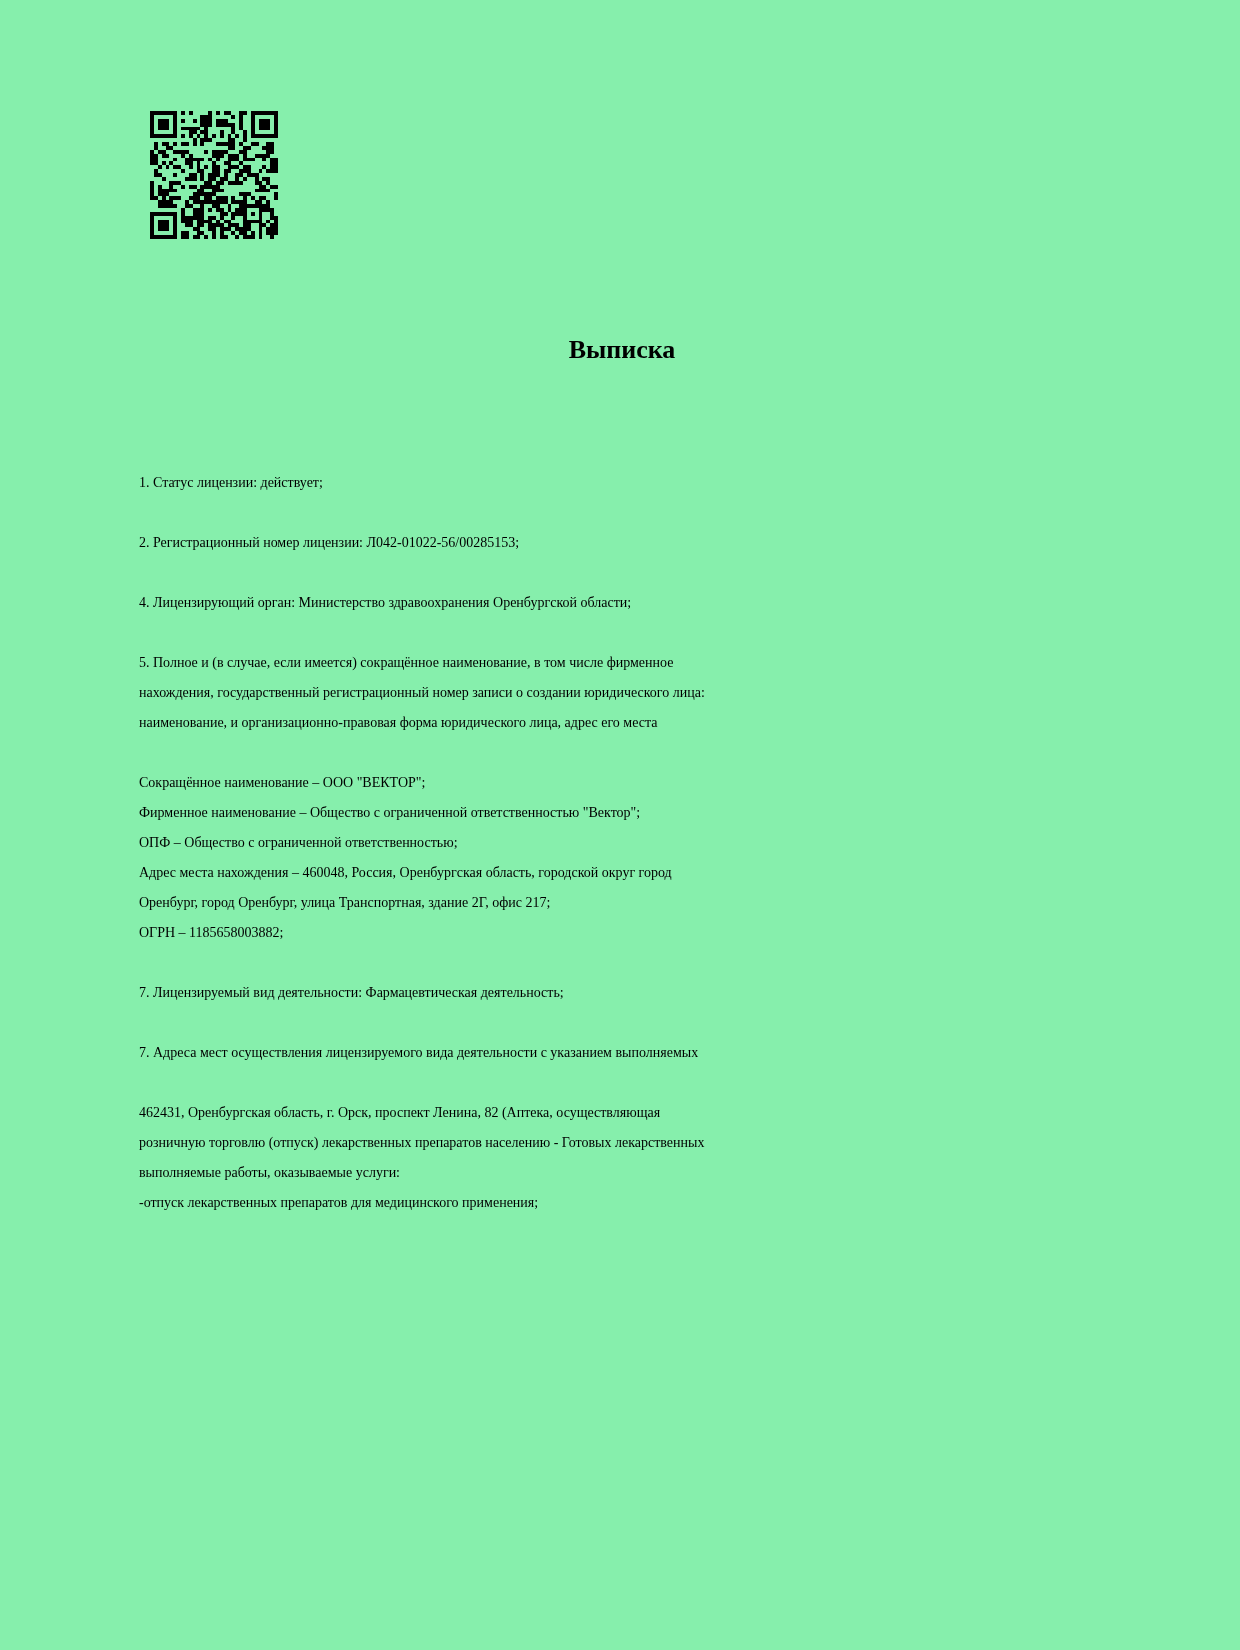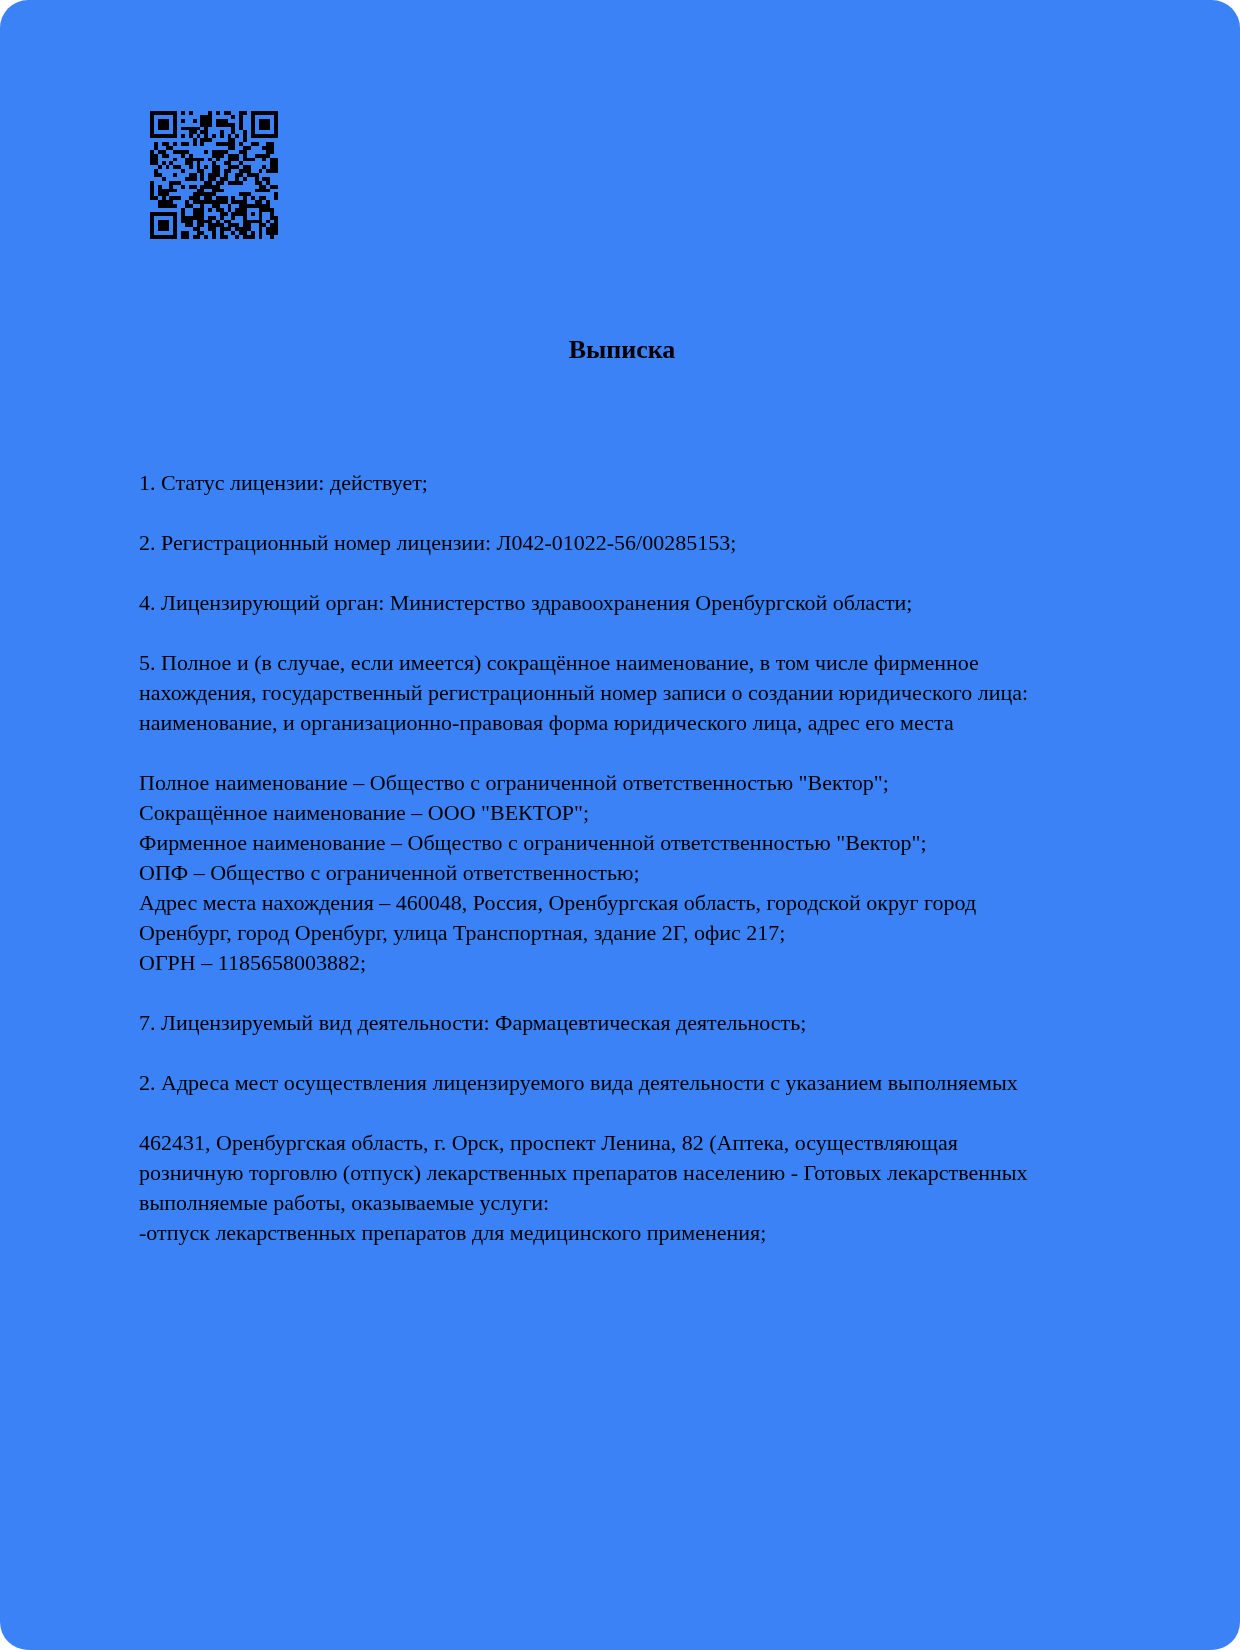--- a/index.html
+++ b/index.html
@@ -30,31 +30,31 @@
     font-weight: bold;
     font-size: 26px;
     line-height: 37px;
     white-space: nowrap;
   }
   .doc-body {
     position: absolute;
     left: 139px;
     top: 468px;
     width: 966px;
-    font-size: 22px;
+    font-size: 14px;
     line-height: 30px;
   }
   .block { margin: 0 0 30px 0; }
   .block:last-child { margin-bottom: 11px; }
   .line { white-space: pre; }
 </style>
 </head>
 <body>
 
-<div class="page" style="background: #3b82f6; color: rgb(0, 0, 0); border-radius: 28px;">
+<div class="page" style="background: #86efac; color: rgb(0, 0, 0);">
 
   <svg class="qr" id="qr-code" viewBox="0 0 33 33" xmlns="http://www.w3.org/2000/svg">
       <path d="M0 0h1v1h-1zM1 0h1v1h-1zM2 0h1v1h-1zM3 0h1v1h-1zM4 0h1v1h-1zM5 0h1v1h-1zM6 0h1v1h-1zM8 0h1v1h-1zM10 0h1v1h-1zM15 0h1v1h-1zM17 0h1v1h-1zM19 0h1v1h-1zM20 0h1v1h-1zM23 0h1v1h-1zM24 0h1v1h-1zM26 0h1v1h-1zM27 0h1v1h-1zM28 0h1v1h-1zM29 0h1v1h-1zM30 0h1v1h-1zM31 0h1v1h-1zM32 0h1v1h-1zM0 1h1v1h-1zM6 1h1v1h-1zM13 1h1v1h-1zM14 1h1v1h-1zM15 1h1v1h-1zM21 1h1v1h-1zM23 1h1v1h-1zM26 1h1v1h-1zM32 1h1v1h-1zM0 2h1v1h-1zM2 2h1v1h-1zM3 2h1v1h-1zM4 2h1v1h-1zM6 2h1v1h-1zM8 2h1v1h-1zM11 2h1v1h-1zM13 2h1v1h-1zM14 2h1v1h-1zM15 2h1v1h-1zM17 2h1v1h-1zM18 2h1v1h-1zM19 2h1v1h-1zM23 2h1v1h-1zM26 2h1v1h-1zM28 2h1v1h-1zM29 2h1v1h-1zM30 2h1v1h-1zM32 2h1v1h-1zM0 3h1v1h-1zM2 3h1v1h-1zM3 3h1v1h-1zM4 3h1v1h-1zM6 3h1v1h-1zM13 3h1v1h-1zM14 3h1v1h-1zM15 3h1v1h-1zM17 3h1v1h-1zM18 3h1v1h-1zM19 3h1v1h-1zM20 3h1v1h-1zM21 3h1v1h-1zM23 3h1v1h-1zM26 3h1v1h-1zM28 3h1v1h-1zM29 3h1v1h-1zM30 3h1v1h-1zM32 3h1v1h-1zM0 4h1v1h-1zM2 4h1v1h-1zM3 4h1v1h-1zM4 4h1v1h-1zM6 4h1v1h-1zM8 4h1v1h-1zM9 4h1v1h-1zM10 4h1v1h-1zM11 4h1v1h-1zM12 4h1v1h-1zM14 4h1v1h-1zM21 4h1v1h-1zM23 4h1v1h-1zM26 4h1v1h-1zM28 4h1v1h-1zM29 4h1v1h-1zM30 4h1v1h-1zM32 4h1v1h-1zM0 5h1v1h-1zM6 5h1v1h-1zM10 5h1v1h-1zM11 5h1v1h-1zM13 5h1v1h-1zM14 5h1v1h-1zM18 5h1v1h-1zM21 5h1v1h-1zM24 5h1v1h-1zM26 5h1v1h-1zM32 5h1v1h-1zM0 6h1v1h-1zM1 6h1v1h-1zM2 6h1v1h-1zM3 6h1v1h-1zM4 6h1v1h-1zM5 6h1v1h-1zM6 6h1v1h-1zM8 6h1v1h-1zM10 6h1v1h-1zM12 6h1v1h-1zM14 6h1v1h-1zM16 6h1v1h-1zM18 6h1v1h-1zM20 6h1v1h-1zM22 6h1v1h-1zM24 6h1v1h-1zM26 6h1v1h-1zM27 6h1v1h-1zM28 6h1v1h-1zM29 6h1v1h-1zM30 6h1v1h-1zM31 6h1v1h-1zM32 6h1v1h-1zM11 7h1v1h-1zM13 7h1v1h-1zM14 7h1v1h-1zM15 7h1v1h-1zM20 7h1v1h-1zM21 7h1v1h-1zM24 7h1v1h-1zM1 8h1v1h-1zM3 8h1v1h-1zM4 8h1v1h-1zM6 8h1v1h-1zM8 8h1v1h-1zM9 8h1v1h-1zM11 8h1v1h-1zM13 8h1v1h-1zM17 8h1v1h-1zM18 8h1v1h-1zM19 8h1v1h-1zM20 8h1v1h-1zM21 8h1v1h-1zM23 8h1v1h-1zM26 8h1v1h-1zM27 8h1v1h-1zM30 8h1v1h-1zM31 8h1v1h-1zM1 9h1v1h-1zM4 9h1v1h-1zM5 9h1v1h-1zM20 9h1v1h-1zM21 9h1v1h-1zM24 9h1v1h-1zM25 9h1v1h-1zM29 9h1v1h-1zM30 9h1v1h-1zM31 9h1v1h-1zM0 10h1v1h-1zM2 10h1v1h-1zM3 10h1v1h-1zM6 10h1v1h-1zM7 10h1v1h-1zM8 10h1v1h-1zM9 10h1v1h-1zM14 10h1v1h-1zM16 10h1v1h-1zM17 10h1v1h-1zM18 10h1v1h-1zM19 10h1v1h-1zM23 10h1v1h-1zM24 10h1v1h-1zM30 10h1v1h-1zM31 10h1v1h-1zM0 11h1v1h-1zM1 11h1v1h-1zM3 11h1v1h-1zM4 11h1v1h-1zM8 11h1v1h-1zM10 11h1v1h-1zM16 11h1v1h-1zM17 11h1v1h-1zM18 11h1v1h-1zM20 11h1v1h-1zM21 11h1v1h-1zM22 11h1v1h-1zM24 11h1v1h-1zM27 11h1v1h-1zM28 11h1v1h-1zM29 11h1v1h-1zM30 11h1v1h-1zM0 12h1v1h-1zM1 12h1v1h-1zM6 12h1v1h-1zM9 12h1v1h-1zM10 12h1v1h-1zM11 12h1v1h-1zM12 12h1v1h-1zM13 12h1v1h-1zM15 12h1v1h-1zM17 12h1v1h-1zM20 12h1v1h-1zM21 12h1v1h-1zM22 12h1v1h-1zM24 12h1v1h-1zM25 12h1v1h-1zM26 12h1v1h-1zM29 12h1v1h-1zM31 12h1v1h-1zM32 12h1v1h-1zM0 13h1v1h-1zM1 13h1v1h-1zM3 13h1v1h-1zM5 13h1v1h-1zM9 13h1v1h-1zM10 13h1v1h-1zM12 13h1v1h-1zM16 13h1v1h-1zM19 13h1v1h-1zM20 13h1v1h-1zM23 13h1v1h-1zM31 13h1v1h-1zM32 13h1v1h-1zM2 14h1v1h-1zM4 14h1v1h-1zM6 14h1v1h-1zM7 14h1v1h-1zM10 14h1v1h-1zM12 14h1v1h-1zM14 14h1v1h-1zM16 14h1v1h-1zM17 14h1v1h-1zM20 14h1v1h-1zM21 14h1v1h-1zM22 14h1v1h-1zM24 14h1v1h-1zM25 14h1v1h-1zM29 14h1v1h-1zM31 14h1v1h-1zM32 14h1v1h-1zM1 15h1v1h-1zM8 15h1v1h-1zM12 15h1v1h-1zM13 15h1v1h-1zM16 15h1v1h-1zM17 15h1v1h-1zM19 15h1v1h-1zM20 15h1v1h-1zM23 15h1v1h-1zM24 15h1v1h-1zM25 15h1v1h-1zM28 15h1v1h-1zM30 15h1v1h-1zM31 15h1v1h-1zM32 15h1v1h-1zM1 16h1v1h-1zM2 16h1v1h-1zM6 16h1v1h-1zM10 16h1v1h-1zM11 16h1v1h-1zM13 16h1v1h-1zM15 16h1v1h-1zM16 16h1v1h-1zM17 16h1v1h-1zM19 16h1v1h-1zM22 16h1v1h-1zM23 16h1v1h-1zM25 16h1v1h-1zM26 16h1v1h-1zM27 16h1v1h-1zM3 17h1v1h-1zM9 17h1v1h-1zM10 17h1v1h-1zM11 17h1v1h-1zM13 17h1v1h-1zM15 17h1v1h-1zM16 17h1v1h-1zM18 17h1v1h-1zM19 17h1v1h-1zM22 17h1v1h-1zM24 17h1v1h-1zM27 17h1v1h-1zM29 17h1v1h-1zM30 17h1v1h-1zM0 18h1v1h-1zM5 18h1v1h-1zM6 18h1v1h-1zM7 18h1v1h-1zM14 18h1v1h-1zM15 18h1v1h-1zM17 18h1v1h-1zM18 18h1v1h-1zM20 18h1v1h-1zM21 18h1v1h-1zM22 18h1v1h-1zM23 18h1v1h-1zM27 18h1v1h-1zM28 18h1v1h-1zM30 18h1v1h-1zM0 19h1v1h-1zM2 19h1v1h-1zM5 19h1v1h-1zM8 19h1v1h-1zM10 19h1v1h-1zM11 19h1v1h-1zM13 19h1v1h-1zM14 19h1v1h-1zM15 19h1v1h-1zM16 19h1v1h-1zM17 19h1v1h-1zM28 19h1v1h-1zM29 19h1v1h-1zM31 19h1v1h-1zM32 19h1v1h-1zM0 20h1v1h-1zM2 20h1v1h-1zM3 20h1v1h-1zM4 20h1v1h-1zM5 20h1v1h-1zM6 20h1v1h-1zM12 20h1v1h-1zM13 20h1v1h-1zM16 20h1v1h-1zM17 20h1v1h-1zM18 20h1v1h-1zM27 20h1v1h-1zM28 20h1v1h-1zM29 20h1v1h-1zM30 20h1v1h-1zM0 21h1v1h-1zM2 21h1v1h-1zM3 21h1v1h-1zM4 21h1v1h-1zM11 21h1v1h-1zM12 21h1v1h-1zM13 21h1v1h-1zM14 21h1v1h-1zM15 21h1v1h-1zM16 21h1v1h-1zM23 21h1v1h-1zM24 21h1v1h-1zM25 21h1v1h-1zM32 21h1v1h-1zM0 22h1v1h-1zM1 22h1v1h-1zM3 22h1v1h-1zM5 22h1v1h-1zM6 22h1v1h-1zM7 22h1v1h-1zM10 22h1v1h-1zM11 22h1v1h-1zM12 22h1v1h-1zM14 22h1v1h-1zM15 22h1v1h-1zM17 22h1v1h-1zM18 22h1v1h-1zM19 22h1v1h-1zM21 22h1v1h-1zM24 22h1v1h-1zM26 22h1v1h-1zM28 22h1v1h-1zM29 22h1v1h-1zM32 22h1v1h-1zM2 23h1v1h-1zM3 23h1v1h-1zM4 23h1v1h-1zM5 23h1v1h-1zM9 23h1v1h-1zM11 23h1v1h-1zM12 23h1v1h-1zM13 23h1v1h-1zM14 23h1v1h-1zM15 23h1v1h-1zM16 23h1v1h-1zM17 23h1v1h-1zM18 23h1v1h-1zM19 23h1v1h-1zM21 23h1v1h-1zM22 23h1v1h-1zM23 23h1v1h-1zM24 23h1v1h-1zM27 23h1v1h-1zM28 23h1v1h-1zM30 23h1v1h-1zM2 24h1v1h-1zM3 24h1v1h-1zM4 24h1v1h-1zM5 24h1v1h-1zM6 24h1v1h-1zM9 24h1v1h-1zM10 24h1v1h-1zM13 24h1v1h-1zM16 24h1v1h-1zM17 24h1v1h-1zM20 24h1v1h-1zM23 24h1v1h-1zM24 24h1v1h-1zM25 24h1v1h-1zM26 24h1v1h-1zM27 24h1v1h-1zM28 24h1v1h-1zM29 24h1v1h-1zM30 24h1v1h-1zM8 25h1v1h-1zM11 25h1v1h-1zM12 25h1v1h-1zM13 25h1v1h-1zM15 25h1v1h-1zM17 25h1v1h-1zM18 25h1v1h-1zM20 25h1v1h-1zM22 25h1v1h-1zM23 25h1v1h-1zM24 25h1v1h-1zM28 25h1v1h-1zM29 25h1v1h-1zM30 25h1v1h-1zM31 25h1v1h-1zM0 26h1v1h-1zM1 26h1v1h-1zM2 26h1v1h-1zM3 26h1v1h-1zM4 26h1v1h-1zM5 26h1v1h-1zM6 26h1v1h-1zM8 26h1v1h-1zM11 26h1v1h-1zM12 26h1v1h-1zM13 26h1v1h-1zM18 26h1v1h-1zM19 26h1v1h-1zM21 26h1v1h-1zM22 26h1v1h-1zM23 26h1v1h-1zM24 26h1v1h-1zM26 26h1v1h-1zM28 26h1v1h-1zM31 26h1v1h-1zM0 27h1v1h-1zM6 27h1v1h-1zM8 27h1v1h-1zM9 27h1v1h-1zM10 27h1v1h-1zM11 27h1v1h-1zM12 27h1v1h-1zM13 27h1v1h-1zM15 27h1v1h-1zM16 27h1v1h-1zM18 27h1v1h-1zM21 27h1v1h-1zM24 27h1v1h-1zM28 27h1v1h-1zM31 27h1v1h-1zM32 27h1v1h-1zM0 28h1v1h-1zM2 28h1v1h-1zM3 28h1v1h-1zM4 28h1v1h-1zM6 28h1v1h-1zM8 28h1v1h-1zM9 28h1v1h-1zM10 28h1v1h-1zM12 28h1v1h-1zM13 28h1v1h-1zM14 28h1v1h-1zM15 28h1v1h-1zM17 28h1v1h-1zM19 28h1v1h-1zM20 28h1v1h-1zM24 28h1v1h-1zM25 28h1v1h-1zM26 28h1v1h-1zM27 28h1v1h-1zM28 28h1v1h-1zM30 28h1v1h-1zM32 28h1v1h-1zM0 29h1v1h-1zM2 29h1v1h-1zM3 29h1v1h-1zM4 29h1v1h-1zM6 29h1v1h-1zM9 29h1v1h-1zM10 29h1v1h-1zM12 29h1v1h-1zM13 29h1v1h-1zM15 29h1v1h-1zM16 29h1v1h-1zM17 29h1v1h-1zM18 29h1v1h-1zM20 29h1v1h-1zM21 29h1v1h-1zM22 29h1v1h-1zM24 29h1v1h-1zM25 29h1v1h-1zM28 29h1v1h-1zM29 29h1v1h-1zM31 29h1v1h-1zM32 29h1v1h-1zM0 30h1v1h-1zM2 30h1v1h-1zM3 30h1v1h-1zM4 30h1v1h-1zM6 30h1v1h-1zM11 30h1v1h-1zM12 30h1v1h-1zM15 30h1v1h-1zM16 30h1v1h-1zM18 30h1v1h-1zM19 30h1v1h-1zM20 30h1v1h-1zM22 30h1v1h-1zM23 30h1v1h-1zM24 30h1v1h-1zM25 30h1v1h-1zM28 30h1v1h-1zM30 30h1v1h-1zM31 30h1v1h-1zM32 30h1v1h-1zM0 31h1v1h-1zM6 31h1v1h-1zM8 31h1v1h-1zM9 31h1v1h-1zM12 31h1v1h-1zM13 31h1v1h-1zM16 31h1v1h-1zM18 31h1v1h-1zM21 31h1v1h-1zM23 31h1v1h-1zM24 31h1v1h-1zM26 31h1v1h-1zM28 31h1v1h-1zM30 31h1v1h-1zM31 31h1v1h-1zM32 31h1v1h-1zM0 32h1v1h-1zM1 32h1v1h-1zM2 32h1v1h-1zM3 32h1v1h-1zM4 32h1v1h-1zM5 32h1v1h-1zM6 32h1v1h-1zM8 32h1v1h-1zM9 32h1v1h-1zM11 32h1v1h-1zM12 32h1v1h-1zM14 32h1v1h-1zM16 32h1v1h-1zM18 32h1v1h-1zM19 32h1v1h-1zM22 32h1v1h-1zM24 32h1v1h-1zM25 32h1v1h-1zM26 32h1v1h-1zM28 32h1v1h-1zM31 32h1v1h-1z" fill="#000000"></path>
     </svg>
 
   <div class="title">
     <div class="title-line">Выписка</div>
   </div>
 
   <div class="doc-body">
@@ -66,33 +66,32 @@
       </div>
       <div class="block">
         <div class="line">4. Лицензирующий орган: Министерство здравоохранения Оренбургской области;</div>
       </div>
       <div class="block">
         <div class="line">5. Полное и (в случае, если имеется) сокращённое наименование, в том числе фирменное</div>
         <div class="line">нахождения, государственный регистрационный номер записи о создании юридического лица:</div>
         <div class="line">наименование, и организационно-правовая форма юридического лица, адрес его места</div>
       </div>
       <div class="block">
-        <div class="line">Полное наименование – Общество с ограниченной ответственностью "Вектор";</div>
         <div class="line">Сокращённое наименование – ООО "ВЕКТОР";</div>
         <div class="line">Фирменное наименование – Общество с ограниченной ответственностью "Вектор";</div>
         <div class="line">ОПФ – Общество с ограниченной ответственностью;</div>
         <div class="line">Адрес места нахождения – 460048, Россия, Оренбургская область, городской округ город</div>
         <div class="line">Оренбург, город Оренбург, улица Транспортная, здание 2Г, офис 217;</div>
         <div class="line">ОГРН – 1185658003882;</div>
       </div>
       <div class="block">
         <div class="line">7. Лицензируемый вид деятельности: Фармацевтическая деятельность;</div>
       </div>
       <div class="block">
-        <div class="line">2. Адреса мест осуществления лицензируемого вида деятельности с указанием выполняемых</div>
+        <div class="line">7. Адреса мест осуществления лицензируемого вида деятельности с указанием выполняемых</div>
       </div>
       <div class="block">
         <div class="line">462431, Оренбургская область, г. Орск, проспект Ленина, 82 (Аптека, осуществляющая</div>
         <div class="line">розничную торговлю (отпуск) лекарственных препаратов населению - Готовых лекарственных</div>
         <div class="line">выполняемые работы, оказываемые услуги:</div>
         <div class="line">-отпуск лекарственных препаратов для медицинского применения;</div>
       </div>
     </div>
 
 </div>

